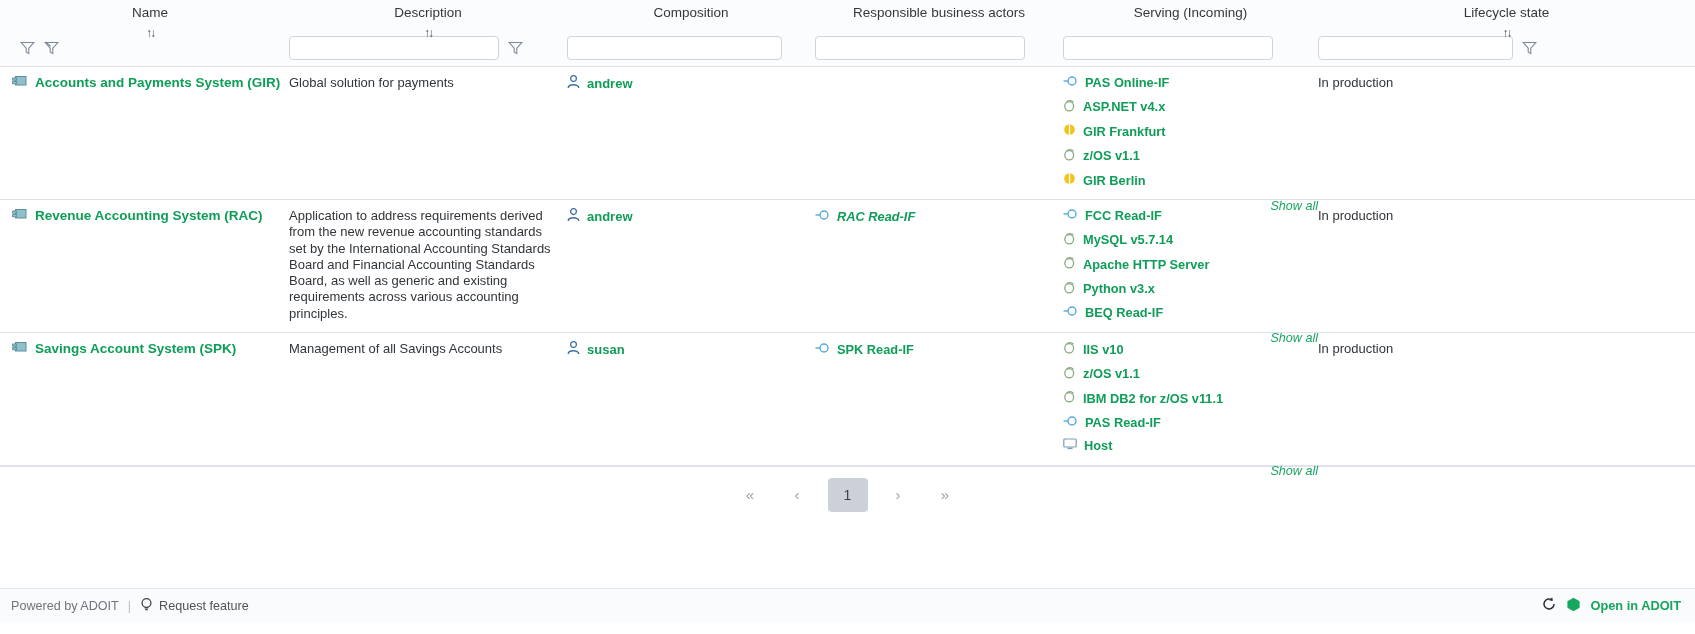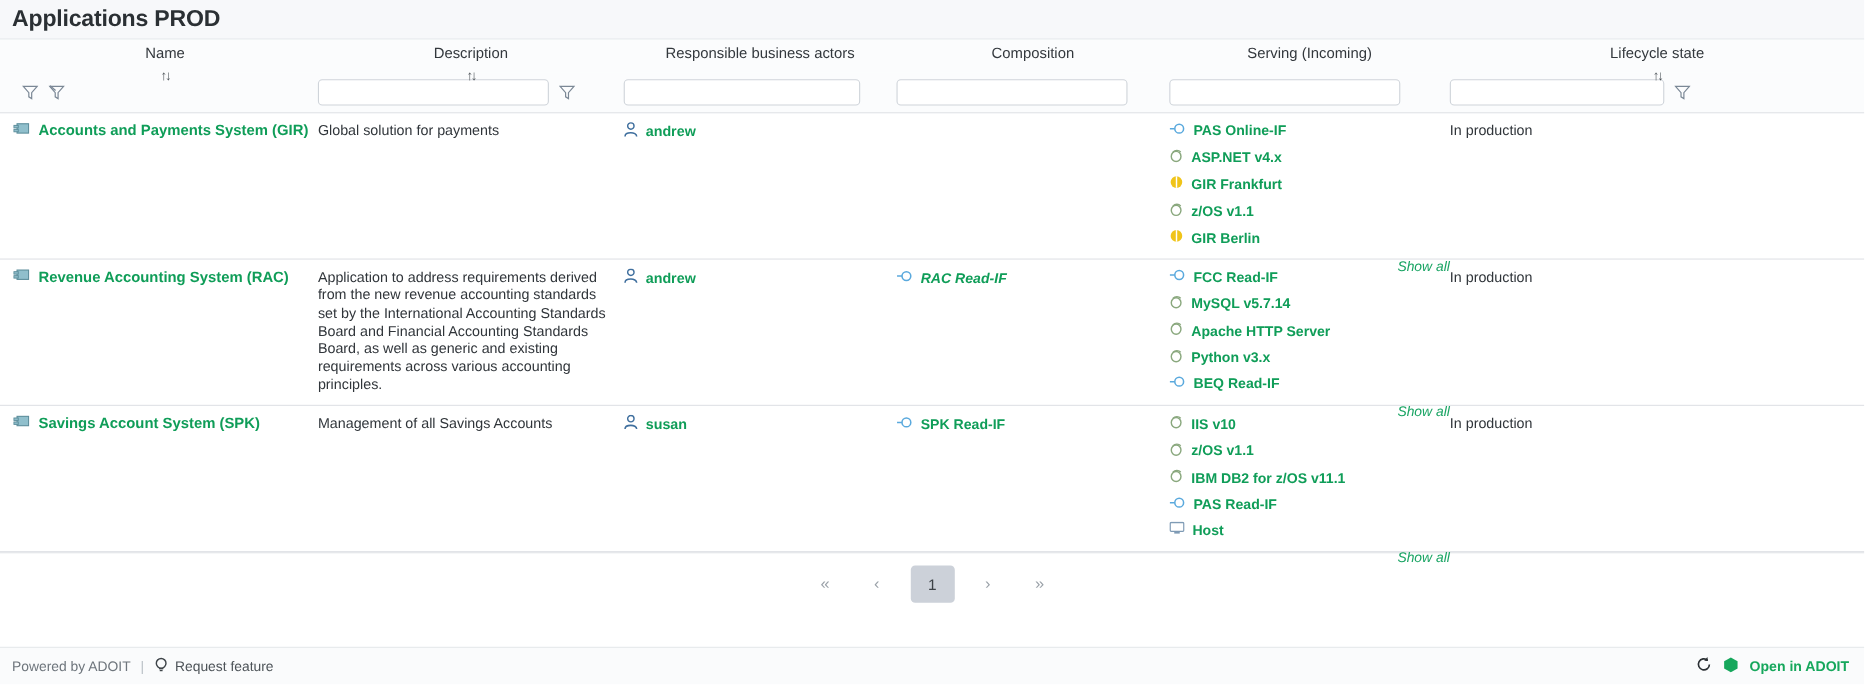--- a/index.html
+++ b/index.html
@@ -153,40 +153,37 @@
   .footer-right {
     margin-left: auto; display: flex; align-items: center; gap: 9px;
   }
   .open-adoit { color: #16a75c; font-weight: bold; font-size: 12.8px; cursor: pointer; }
 </style>
 </head>
 <body>
 
 <div class="app">
 
-  <div class="titlebar">
-    <span class="title-text">Applications PROD</span>
-  </div>
 
   <div class="grid">
 
     <div class="row-head" id="headrow">
         <div class="col-head" style="width: 289px; padding-left: 11px;">
           <span>Name</span>
           <span class="sort-icon"><i>↑</i><i>↓</i></span>
         </div>
         <div class="col-head" style="width: 278px; padding-left: 0px;">
           <span>Description</span>
           <span class="sort-icon"><i>↑</i><i>↓</i></span>
         </div>
         <div class="col-head" style="width: 248px; padding-left: 0px;">
+          <span>Composition</span>
+        </div>
+        <div class="col-head" style="width: 248px; padding-left: 0px;">
           <span>Responsible business actors</span>
-        </div>
-        <div class="col-head" style="width: 248px; padding-left: 0px;">
-          <span>Composition</span>
         </div>
         <div class="col-head" style="width: 255px; padding-left: 0px;">
           <span>Serving (Incoming)</span>
         </div>
         <div class="col-head" style="width: 377px; padding-left: 0px;">
           <span>Lifecycle state</span>
           <span class="sort-icon"><i>↑</i><i>↓</i></span>
         </div>
       </div>
 

